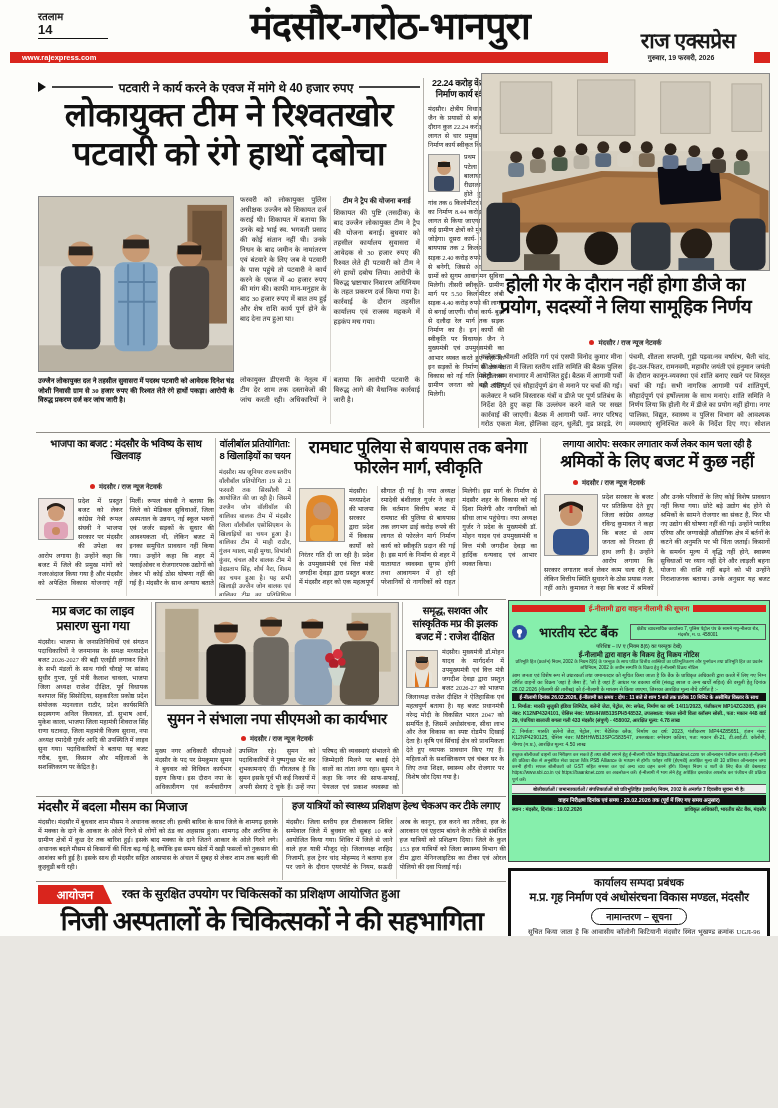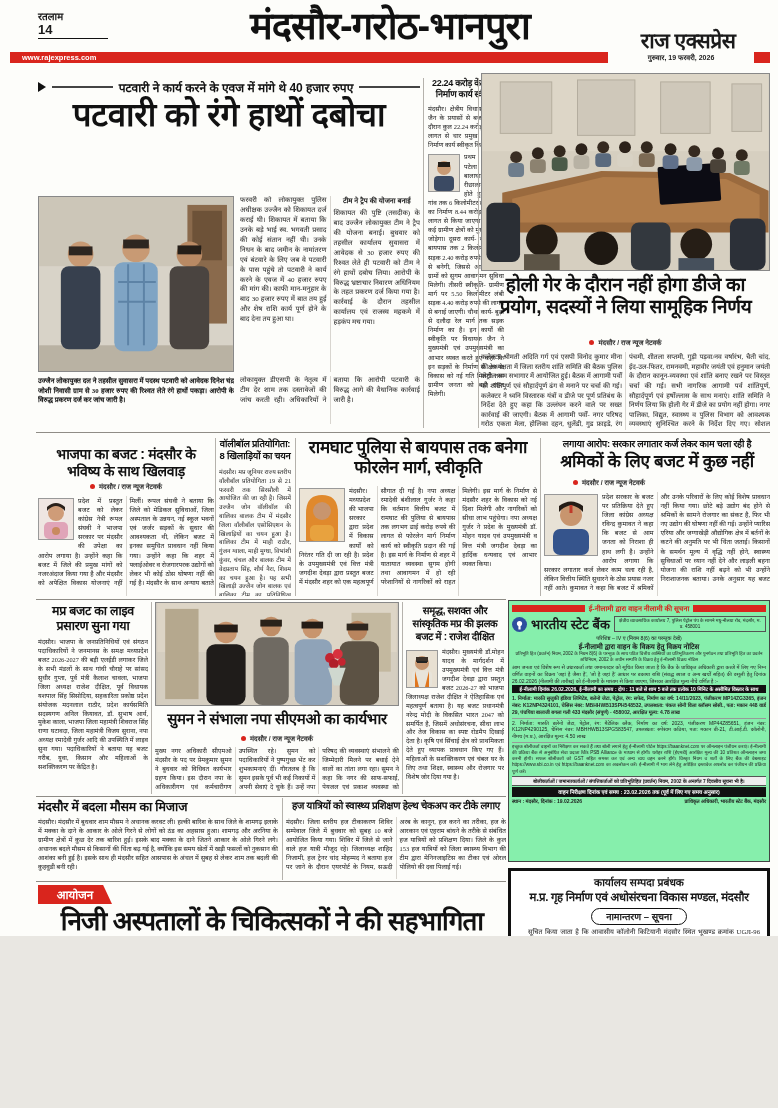--- a/index.html
+++ b/index.html
@@ -49,20 +49,21 @@
   <div class="ab" style="left:612px;top:53px;width:138px;font-size:7px;font-weight:700;text-align:center;color:#222;">गुरुवार, 19 फरवरी, 2026</div>
   <div class="ab redband" style="left:754px;top:52px;width:16px;height:11px;"></div>
 
   <div class="ab kick" style="left:38px;top:78px;width:382px;height:18px;">
     <span class="tri"></span>
     <span class="ln"></span>
     <span class="kt">पटवारी ने कार्य करने के एवज में मांगे थे 40 हजार रुपए</span>
     <span class="ln"></span>
   </div>
   <div class="ab hl" style="left:38px;top:96px;width:382px;font-size:33px;">
+    <div>लोकायुक्त टीम ने रिश्वतखोर</div>
     <div>पटवारी को रंगे हाथों दबोचा</div>
   </div>
 
   <svg class="ab photo" style="left:38px;top:196px;" width="196" height="176" viewBox="0 0 196 176">
     <rect width="196" height="176" fill="#d8d3c8"></rect>
     <rect x="0" y="0" width="196" height="70" fill="#ccc6b8"></rect>
     <rect x="150" y="8" width="40" height="120" fill="#8a6a4c"></rect>
     <rect x="155" y="14" width="30" height="50" fill="#6d5238"></rect>
     <rect x="0" y="150" width="196" height="26" fill="#b9b2a3"></rect>
 
@@ -164,21 +165,21 @@
   <div class="ab byline" style="left:481px;top:338px;width:289px;">
     <span class="dot"></span>
     <span>मंदसौर / राज न्यूज नेटवर्क</span>
   </div>
   <div class="ab bt cols2" style="left:481px;top:352px;width:289px;height:78px;font-size:6.8px;">
     <p>कलेक्टर श्रीमती अदिति गर्ग एवं एसपी विनोद कुमार मीना की अध्यक्षता में जिला स्तरीय शांति समिति की बैठक पुलिस कंट्रोल रूम सभागार में आयोजित हुई। बैठक में आगामी पर्वों को शांतिपूर्ण एवं सौहार्दपूर्ण ढंग से मनाने पर चर्चा की गई। कलेक्टर ने ध्वनि विस्तारक यंत्रों व डीजे पर पूर्ण प्रतिबंध के निर्देश देते हुए कहा कि उल्लंघन करने वाले पर सख्त कार्रवाई की जाएगी। बैठक में आगामी पर्वों- नगर परिषद गरोठ एकता मेला, होलिका दहन, धुलेंडी, गुड फ्राइडे, रंग पंचमी, शीतला सप्तमी, गुड़ी पड़वा/नव वर्षारंभ, चैती चांद, ईद-उल-फितर, रामनवमी, महावीर जयंती एवं हनुमान जयंती के दौरान कानून-व्यवस्था एवं शांति बनाए रखने पर विस्तृत चर्चा की गई। सभी नागरिक आगामी पर्व शांतिपूर्ण, सौहार्दपूर्ण एवं हर्षोल्लास के साथ मनाएं। शांति समिति ने निर्णय लिया कि होली गेर में डीजे का प्रयोग नहीं होगा। नगर पालिका, विद्युत, स्वास्थ्य व पुलिस विभाग को आवश्यक व्यवस्थाएं सुनिश्चित करने के निर्देश दिए गए। सोशल मीडिया पर भ्रामक खबर फैलाने पर भी कड़ी कार्रवाई की चेतावनी दी गई।</p>
   </div>
 
   <div class="ab hr" style="left:36px;top:432px;width:734px;"></div>
 
-  <div class="ab hl" style="left:38px;top:438px;width:176px;font-size:14px;margin-top:8px;">भाजपा का बजट : मंदसौर के भविष्य के साथ खिलवाड़</div>
+  <div class="ab hl" style="left:38px;top:438px;width:176px;font-size:10px;">भाजपा का बजट : मंदसौर के भविष्य के साथ खिलवाड़</div>
   <div class="ab byline" style="left:38px;top:482px;width:176px;">
     <span class="dot"></span>
     <span>मंदसौर / राज न्यूज नेटवर्क</span>
   </div>
   <div class="ab bt cols2" style="left:38px;top:496px;width:176px;height:100px;font-size:6.4px;">
     <svg class="pfloat" width="34" height="40" viewBox="0 0 34 40">
       <rect width="34" height="40" fill="#efe6e2"></rect>
       <circle cx="17" cy="14" r="8" fill="#cf9c78"></circle>
         <path d="M8 12 Q17 2 26 12 L26 8 Q17 0 8 8 Z" fill="#2a211b"></path>
       <rect x="5" y="23" width="24" height="17" rx="5" fill="#e0a4b8"></rect>
@@ -299,20 +300,21 @@
   <div class="ab hl" style="left:286px;top:800px;width:220px;font-size:10px;white-space:nowrap;">हज यात्रियों को स्वास्थ्य प्रशिक्षण हेल्थ चेकअप कर टीके लगाए</div>
   <div class="ab bt cols2" style="left:286px;top:817px;width:220px;height:62px;font-size:6.4px;">
     <p>मंदसौर। जिला स्तरीय हज टीकाकरण शिविर सम्पेवाल जिले में बुधवार को सुबह 10 बजे आयोजित किया गया। शिविर में जिले से जाने वाले हज यात्री मौजूद रहे। जिलाध्यक्ष शाहिद निजामी, हज ट्रेनर चांद मोहम्मद ने बताया हज पर जाने के दौरान एयरपोर्ट के नियम, सऊदी अरब के कानून, हज करने का तरीका, हज के आरकान एवं एहराम बांधने के तरीके से संबंधित हज यात्रियों को प्रशिक्षण दिया। जिले के कुल 153 हज यात्रियों को जिला स्वास्थ्य विभाग की टीम द्वारा मेनिनजाइटिस का टीका एवं ओरल पोलियो की दवा पिलाई गई।</p>
   </div>
 
   <div class="ab hr" style="left:36px;top:881px;width:470px;"></div>
 
   <div class="ab redband" style="left:38px;top:885px;width:74px;height:19px;display:flex;align-items:center;justify-content:center;clip-path:polygon(0 0,88% 0,100% 100%,0 100%);">
     <span style="color:#fff;font-weight:800;font-size:11.5px;">आयोजन</span>
   </div>
+  <div class="ab hl-left" style="left:122px;top:887px;width:384px;font-size:12px;white-space:nowrap;">रक्त के सुरक्षित उपयोग पर चिकित्सकों का प्रशिक्षण आयोजित हुआ</div>
   <div class="ab hl" style="left:38px;top:906px;width:468px;font-size:26px;white-space:nowrap;letter-spacing:-0.8px;">निजी अस्पतालों के चिकित्सकों ने की सहभागिता</div>
   <div class="ab byline" style="left:42px;top:948px;width:140px;">
     <span class="dot"></span>
     <span>मंदसौर / राज न्यूज नेटवर्क</span>
   </div>
   <div class="ab bt" style="left:38px;top:962px;width:80px;height:124px;font-size:6.2px;">
     <p>जिला चिकित्सालय के रक्त केन्द्र द्वारा रक्त एवं रक्त अवयवों के युक्तियुक्त उपयोग विषय पर चिकित्सकों का प्रशिक्षण आयोजित किया गया। प्रशिक्षण में जिला चिकित्सालय, मेडिकल कॉलेज एवं निजी अस्पतालों के चिकित्सकों ने सहभागिता की। मुख्य चिकित्सा एवं स्वास्थ्य अधिकारी डॉ. जी.एस. चौहान ने बताया कि प्रशिक्षण का उद्देश्य मरीजों में रक्त के सुरक्षित, आवश्यक एवं वैज्ञानिक उपयोग को बढ़ावा देना तथा अनावश्यक रक्तदान को रोकना</p>
   </div>
 
   <svg class="ab photo" style="left:122px;top:962px;" width="252" height="124" viewBox="0 0 252 124">
@@ -372,21 +374,21 @@
   <div class="ab bt" style="left:378px;top:962px;width:128px;height:124px;font-size:6.2px;">
     <p>है। मुख्य वक्ता डॉ. गुर्जर ने रक्त को सीमित एवं बहुमूल्य संसाधन बताते हुए राष्ट्रीय दिशा-निर्देशों के अनुसार आवश्यकतानुसार रक्त अवयवों के उपयोग पर जोर दिया। कार्यक्रम में मध्य प्रदेश राज्य एड्स कंट्रोल सोसायटी की सहायक संचालक मोहन सिंह जाट, शासकीय चिकित्सा महाविद्यालय रतलाम के एसोसिएट प्रोफेसर डॉ. रितेश पुर्जर सहित शासकीय चिकित्सा महाविद्यालय अभिज्ञान डॉ. शशि गांधी, मिथिल मरेंज डॉ. बीएल. रावत एवं आईएचए अध्यक्ष डॉ. सुरेन्द्र जमनानी उपस्थित रहे। संचालन डॉ. हिमांशु यजुर्वेदी ने किया। आभार डॉ. सौरभ मंडवारिया ने माना।</p>
   </div>
 
   <div class="ab" style="left:508px;top:600px;width:262px;height:262px;border:1px solid #444;background:#86efac;padding:2px 3px;overflow:hidden;">
     <div style="display:flex;align-items:center;gap:4px;">
       <span style="flex:1;height:7px;background:#d9251d;"></span>
       <span style="font-size:7.2px;font-weight:800;color:#d9251d;white-space:nowrap;">ई-नीलामी द्वारा वाहन नीलामी की सूचना</span>
       <span style="flex:1;height:7px;background:#d9251d;"></span>
     </div>
-    <div style="display:flex;align-items:center;gap:4px;margin-top:2px;">
+    <div style="display:flex;align-items:center;gap:12px;margin-top:10px;">
       <svg width="15" height="15" viewBox="0 0 15 15">
         <circle cx="7.5" cy="7.5" r="7.5" fill="#2d4f9e"></circle>
         <circle cx="7.5" cy="6.5" r="2.6" fill="#fff"></circle>
         <rect x="6.4" y="6.5" width="2.2" height="6" fill="#fff"></rect>
       </svg>
       <span style="font-size:13px;font-weight:800;white-space:nowrap;">भारतीय स्टेट बैंक</span>
       <span style="flex:1;border:1px solid #555;font-size:4.6px;line-height:1.3;padding:1px 2px;text-align:center;">क्षेत्रीय व्यावसायिक कार्यालय 7, पुलिस पेट्रोल पंप के सामने मधु-नीलया रोड, मंदसौर, म. प्र. 458001</span>
     </div>
     <div style="font-size:5.2px;text-align:center;margin-top:1px;">परिशिष्ट – IV ए (नियम 8(6) का परन्तुक देखें)</div>
     <div style="font-size:7px;font-weight:800;text-align:center;">ई-नीलामी द्वारा वाहन के विक्रय हेतु विक्रय नोटिस</div>

